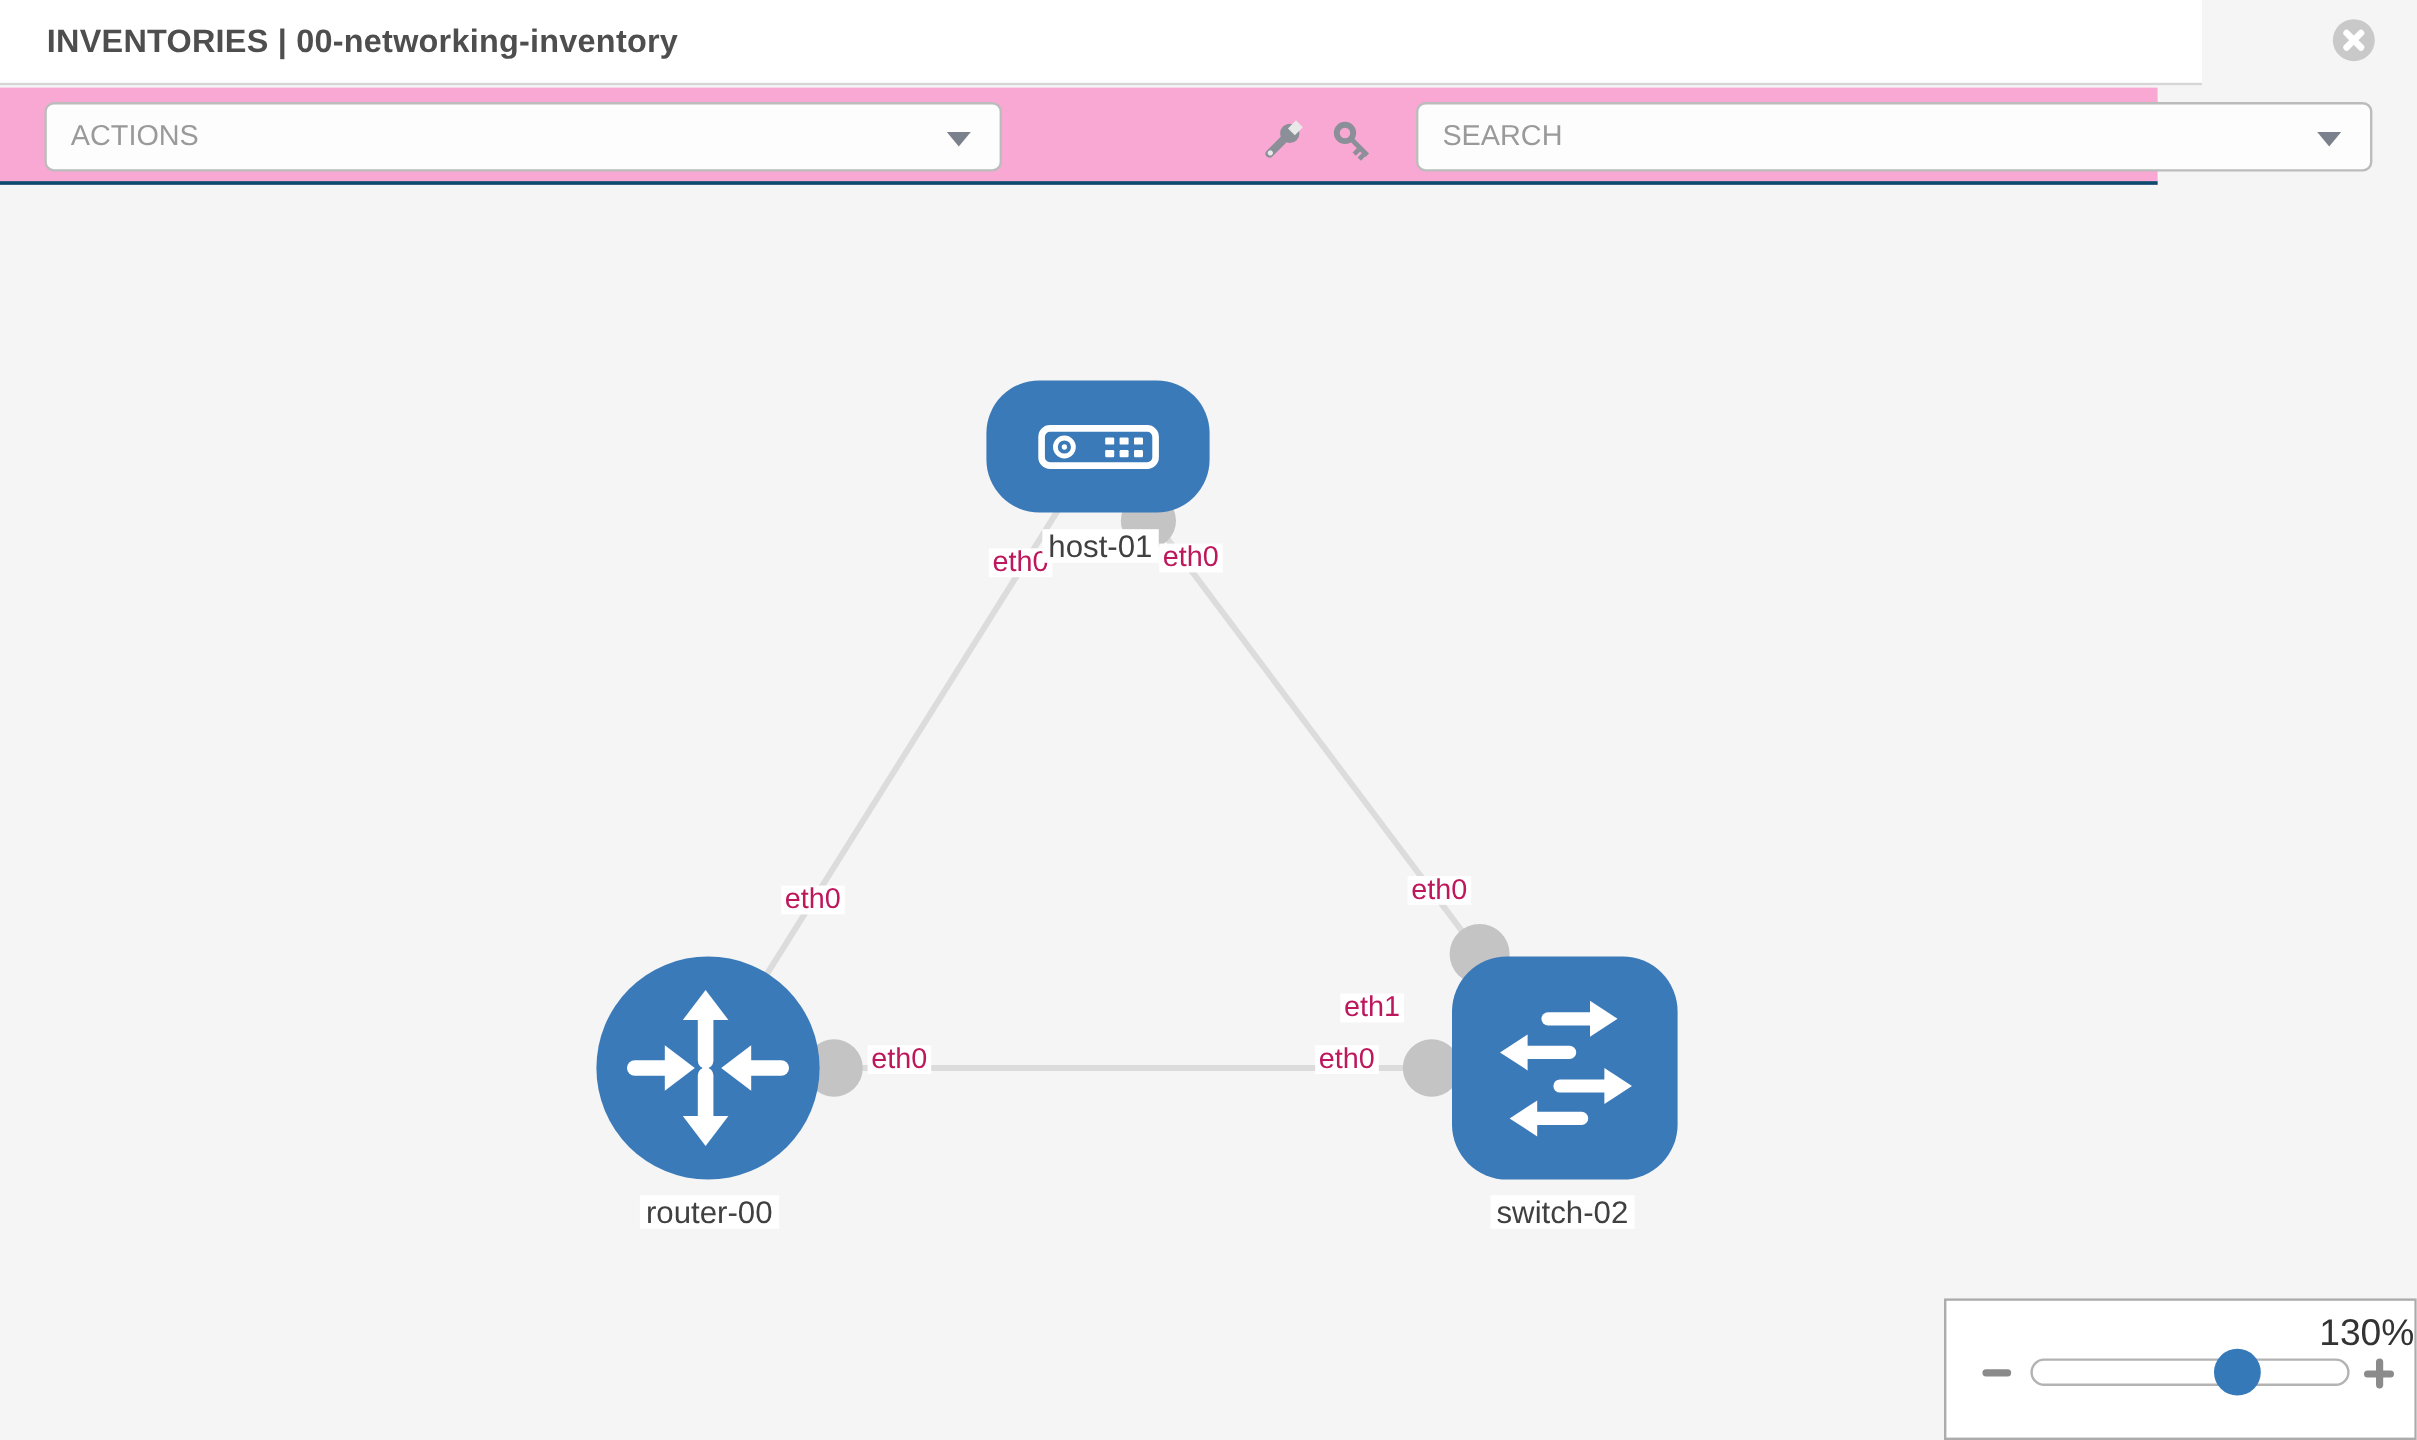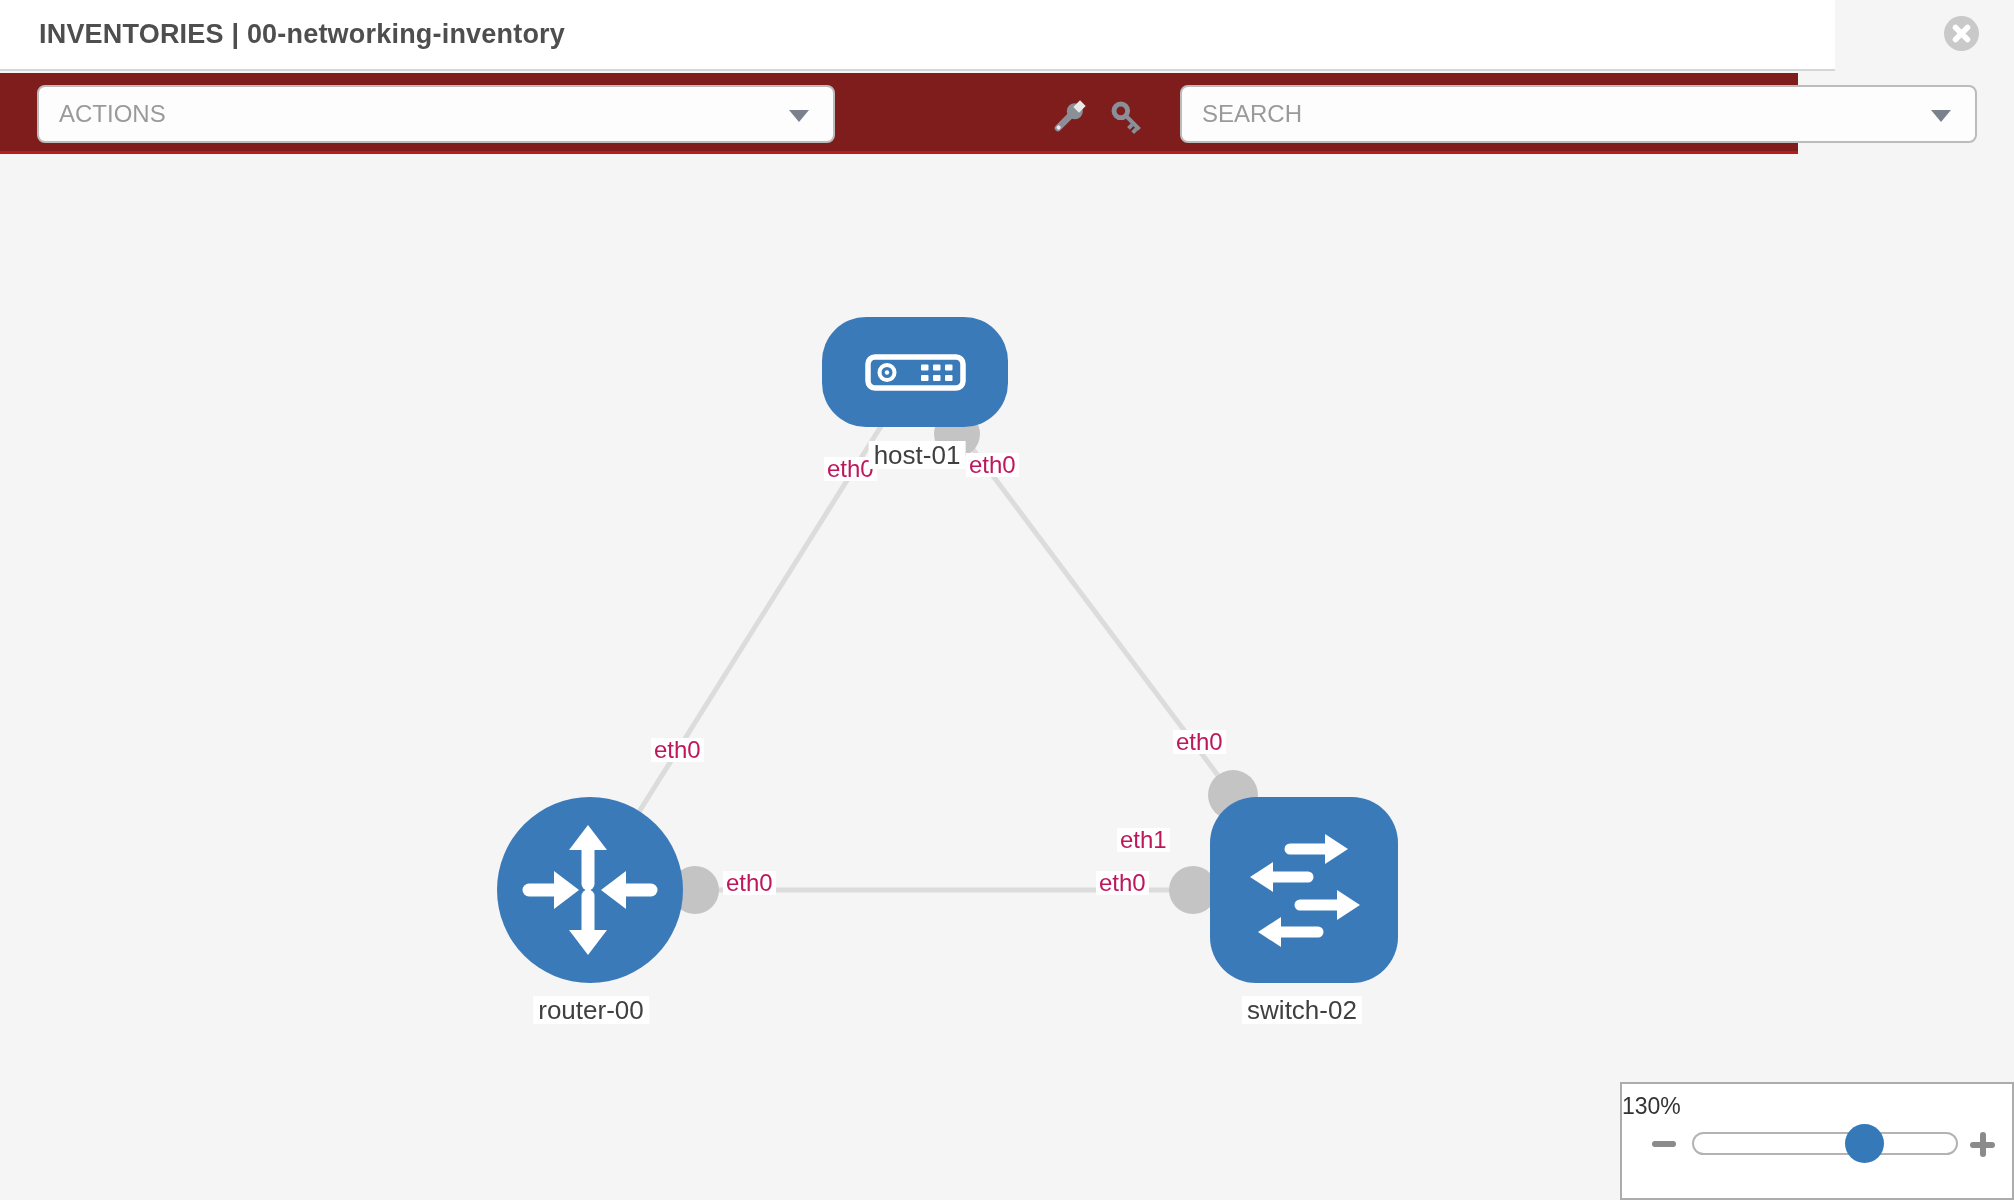--- a/index.html
+++ b/index.html
@@ -17,21 +17,21 @@
   }
   .close-btn {
     position: absolute; left: 1944px; top: 16px; width: 35px; height: 35px;
     border-radius: 50%; background: #c9c9c9; cursor: pointer;
   }
   .close-btn svg { position: absolute; left: 0; top: 0; }
 
   
   .toolbar {
     position: absolute; left: 0; top: 73px; width: 1798px; height: 81px;
-    background: #7f1d1d; border-bottom: 3px solid #b91c1c; z-index: 30;
+    background: #f9a8d4; border-bottom: 3px solid #0c4a6e; z-index: 30;
   }
   .dropdown {
     position: absolute; top: 12px; height: 58px;
     background: #fdfdfd; border: 2px solid #bcbcbc; border-radius: 8px;
   }
   .dropdown-label {
     position: absolute; left: 20px; top: 0; line-height: 54px;
     font-size: 24px; color: #9a9a9a;
   }
   .dropdown-caret {
@@ -74,21 +74,21 @@
   .lbl-router-name { left: 591px;  top: 996px; text-align: center; }
   .lbl-switch-name { left: 1302px; top: 996px; }
 
   
   .zoom-panel {
     position: absolute; left: 1620px; top: 1082px; width: 394px; height: 118px;
     background: #ffffff; border: 2px solid #acacac; z-index: 20;
   }
   .zoom-level {
     position: absolute; left: 0; top: 9px; width: 100%;
-    text-align: left; font-size: 23px; color: #333333;
+    text-align: right; font-size: 31px; color: #333333;
   }
   .zoom-minus {
     position: absolute; left: 30px; top: 57px; width: 24px; height: 6px;
     background: #8b8b8b; border-radius: 3px; cursor: pointer;
   }
   .zoom-track {
     position: absolute; left: 70px; top: 48px; width: 266px; height: 23px;
     background: #ffffff; border: 2px solid #b3b3b3; border-radius: 12px; cursor: pointer;
   }
   .zoom-handle {

